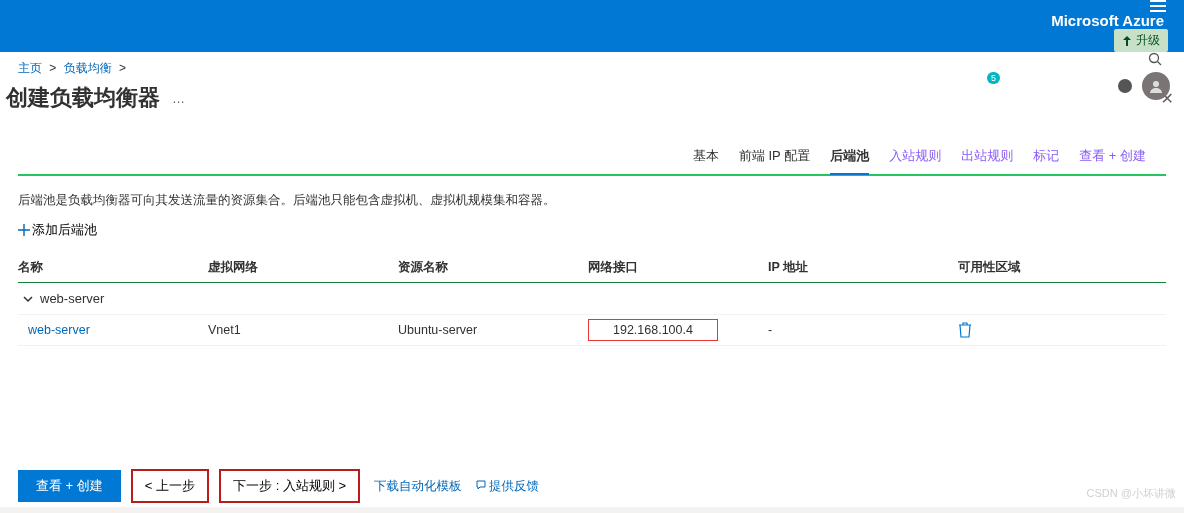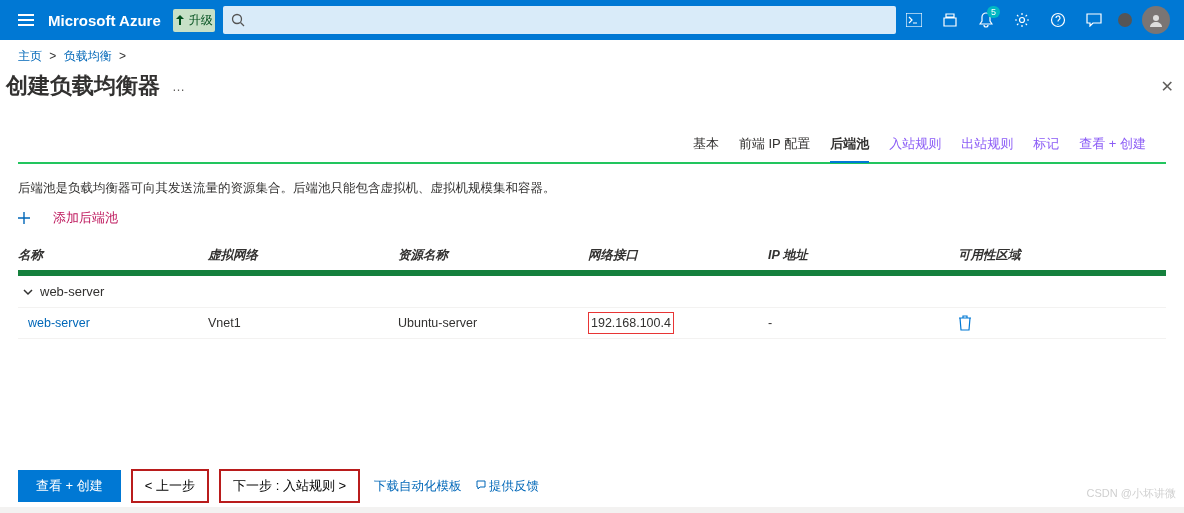--- a/index.html
+++ b/index.html
@@ -1,20 +1,20 @@
 <!DOCTYPE html>
 <html><head>
 <meta charset="utf-8">
 <style>
   * { box-sizing: border-box; margin: 0; padding: 0; }
   body { font-family: "Segoe UI", -apple-system, sans-serif; font-size: 13px; color: #323130; background: #fff; width: 1184px; height: 513px; overflow: hidden; position: relative; }
-  .topbar { height: 40px; background: #0078d4; display: flex; align-items: center; padding: 0 8px; color: #fff; }
+  .topbar { height: 52px; background: #0078d4; display: flex; align-items: flex-end; padding: 0 8px; color: #fff; flex-direction: column; }
   .hamburger { width: 36px; display: flex; justify-content: center; cursor: pointer; }
   .brand { font-size: 15px; font-weight: 600; margin: 0 12px 0 4px; white-space: nowrap; }
-  .upgrade-btn { background: #c7e0c7; color: #004e1c; border: none; padding: 3px 2px; display: flex; align-items: center; gap: 4px; font-size: 12px; cursor: pointer; border-radius: 2px; margin-right: 8px; }
+  .upgrade-btn { background: #c7e0c7; color: #004e1c; border: none; padding: 3px 8px; display: flex; align-items: center; gap: 4px; font-size: 12px; cursor: pointer; border-radius: 2px; margin-right: 8px; }
   .search-box { flex: 1; display: flex; align-items: center; background: rgba(255,255,255,0.85); height: 28px; border-radius: 2px; padding: 0 8px; color: #555; }
   .search-box input { flex:1; border:none; background:transparent; font-size: 12px; outline:none; color:#333; }
   .search-box .sicon { color:#555; margin-right:6px; }
   .top-icons { display:flex; align-items:center; }
   .top-icons .ticon { width: 36px; height:40px; display:flex; align-items:center; justify-content:center; cursor:pointer; position:relative; color:#fff; }
   .badge { position:absolute; top:6px; right:4px; background:#00b7c3; color:#fff; border-radius:8px; font-size:9px; padding:0 4px; line-height:12px; min-width:12px; text-align:center; }
   .avatar { width:28px; height:28px; border-radius:50%; background:#7a7574; display:flex; align-items:center; justify-content:center; margin-left:6px; }
   .mini-avatar { width:14px; height:14px; border-radius:50%; background:#555; margin-right:4px; }
   .breadcrumb { padding: 8px 18px 4px; font-size: 12px; color:#0067b8; }
   .breadcrumb a { color:#0067b8; text-decoration:none; }
@@ -22,27 +22,27 @@
   .page-head { display:flex; align-items:center; padding: 2px 6px 10px; }
   .page-title { font-size: 22px; font-weight:600; color:#323130; }
   .dots { margin-left: 12px; color:#605e5c; cursor:pointer; }
   .close-x { margin-left:auto; font-size:16px; cursor:pointer; color:#605e5c; padding:4px; }
   .content { padding: 0 18px; }
   .tabs { display:flex; border-bottom:2px solid #22c55e; margin-top:16px;justify-content:flex-end; }
   .tab { padding: 8px 0; margin-right: 20px; font-size: 13px; color:#323130; cursor:pointer; }
   .tab.disabled { color:#8b5cf6; }
   .tab.active { font-weight:600; border-bottom: 2px solid #0078d4; margin-bottom:-1px; }
   .desc { margin: 16px 0 12px; font-size: 12.5px; color:#323130; }
-  .add-link { display:flex; align-items:center; gap:23px; color:#be185d; font-size:13px; cursor:pointer; margin: 8px 0 14px; }
+  .add-link { display:flex; align-items:center; gap:2px; color:#000000; font-size:13px; cursor:pointer; margin: 8px 0 14px; }
   .table { width:100%; }
-  .thead { display:grid; grid-template-columns: 190px 190px 190px 180px 190px 120px 40px; font-weight:600; font-size:12.5px; padding:6px 0; border-bottom:6px solid #15803d;font-style:italic; }
+  .thead { display:grid; grid-template-columns: 190px 190px 190px 180px 190px 120px 40px; font-weight:600; font-size:12.5px; padding:6px 0; border-bottom:1px solid #15803d; }
   .group-row { display:flex; align-items:center; gap:6px; padding:8px 4px; font-size:13px; border-bottom:1px solid #f3f2f1; cursor:pointer; }
   .row { display:grid; grid-template-columns: 190px 190px 190px 180px 190px 120px 40px; align-items:center; font-size:12.5px; padding:4px 0; border-bottom:1px solid #f3f2f1; }
   .row .link { color:#0067b8; cursor:pointer; padding-left:10px; }
-  .ip-hl { border:1px solid #e83535; display:inline-block; padding:3px 2px; }
+  .ip-hl { border:1px solid #e83535; display:inline-block; padding:3px 24px; }
   .trash { color:#0078d4; cursor:pointer; text-align:center; }
   .footer { position:absolute; bottom:10px; left:18px; right:18px; display:flex; align-items:center; gap:10px; }
   .btn-primary { background:#0078d4; color:#fff; border:none; padding:7px 18px; font-size:13px; cursor:pointer; }
   .btn-outline { background:#fff; border:2px solid #b91c1c; padding:6px 12px; font-size:13px; cursor:pointer; }
   .flink { color:#0067b8; font-size:12.5px; cursor:pointer; margin-left:4px; }
   .watermark { position:absolute; bottom:12px; right:8px; font-size:11px; color:#bbb; opacity:.7; }
   .scrollbar-x { position:absolute; bottom:0; left:0; right:0; height:6px; background:#f3f2f1; }
   svg { display:block; }
 </style>
 </head>

